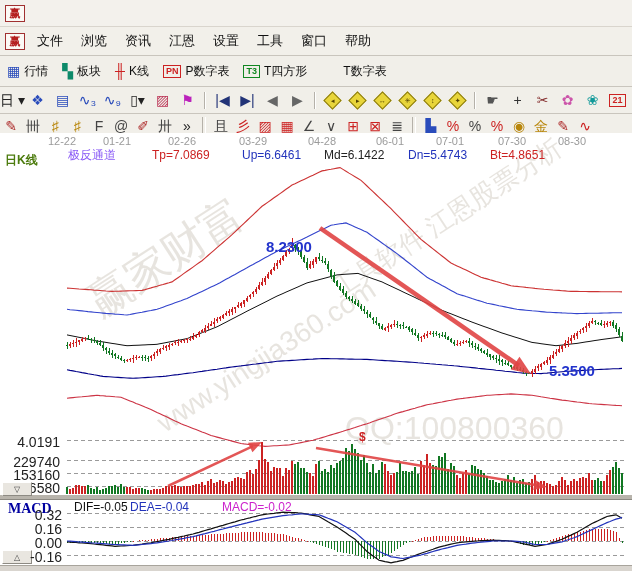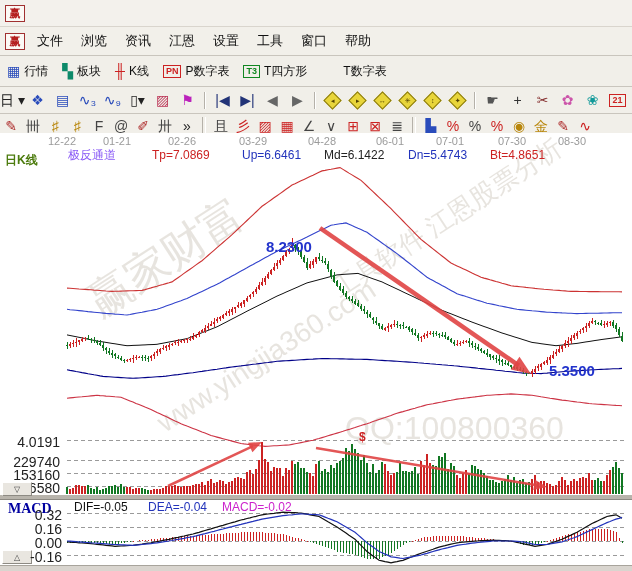--- a/index.html
+++ b/index.html
@@ -1068,21 +1068,21 @@
     <div class="abslbl axis-r" style="left:0;top:301px;">4.0191</div>
     <div class="abslbl axis-r" style="left:0;top:321px;">229740</div>
     <div class="abslbl axis-r" style="left:0;top:334px;">153160</div>
     <div class="abslbl axis-r" style="left:0;top:347px;">76580</div>
 
     <button class="collapse-btn" style="top:349px;">▽</button>
     <button class="collapse-btn" style="top:417px;">△</button>
 
     <div class="abslbl macd-label">MACD</div>
     <div class="abslbl macd-val" style="left:74px;color:#111;">DIF=-0.05</div>
-    <div class="abslbl macd-val" style="left:148px;color:#2233bb;">DEA=-0.04</div>
+    <div class="abslbl macd-val" style="left:130px;color:#2233bb;">DEA=-0.04</div>
     <div class="abslbl macd-val" style="left:222px;color:#cc22cc;">MACD=-0.02</div>
     <div class="abslbl axis-r" style="left:2px;top:374px;">0.32</div>
     <div class="abslbl axis-r" style="left:2px;top:388px;">0.16</div>
     <div class="abslbl axis-r" style="left:2px;top:402px;">0.00</div>
     <div class="abslbl axis-r" style="left:2px;top:416px;">-0.16</div>
   <div class="abslbl datelbl" style="left: 62px;">12-22</div>
       <div class="abslbl datelbl" style="left: 117px; text-align: center;">01-21</div>
       <div class="abslbl datelbl" style="left: 182px; text-align: right;">02-26</div>
       <div class="abslbl datelbl" style="left: 253px;">03-29</div>
       <div class="abslbl datelbl" style="left: 322px;">04-28</div>

